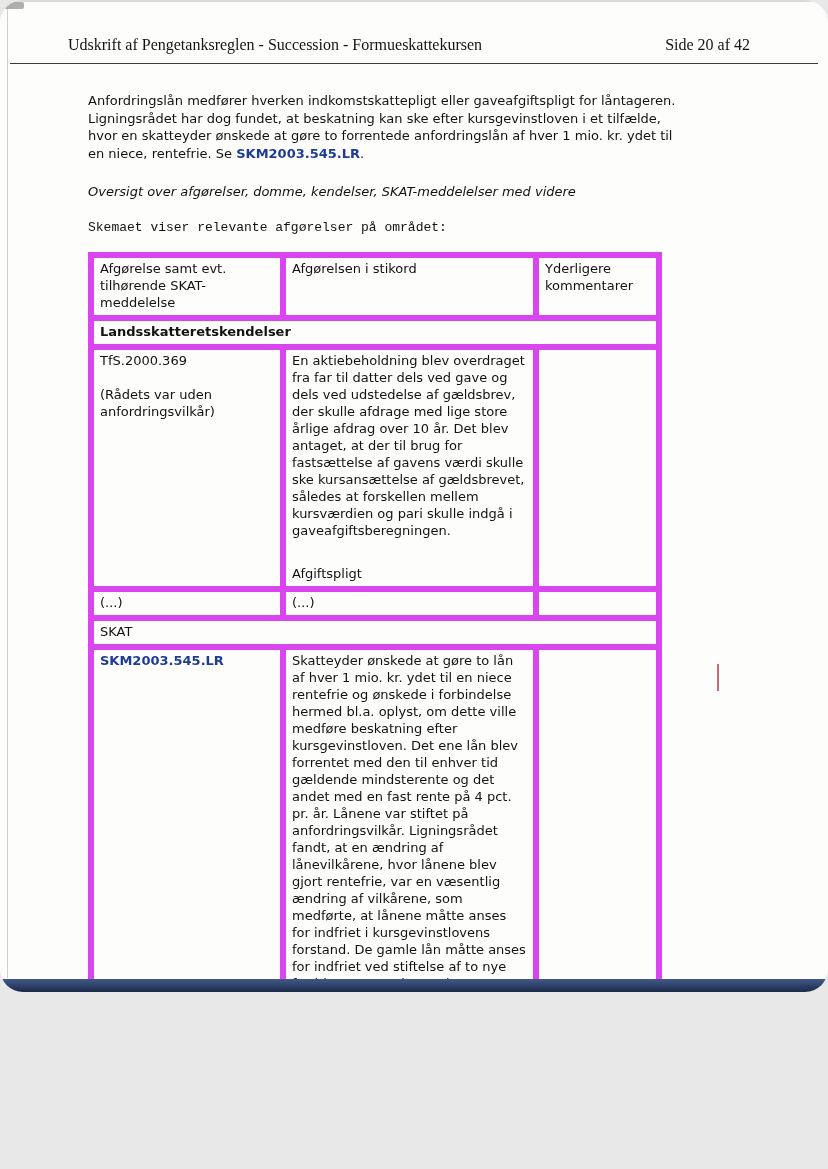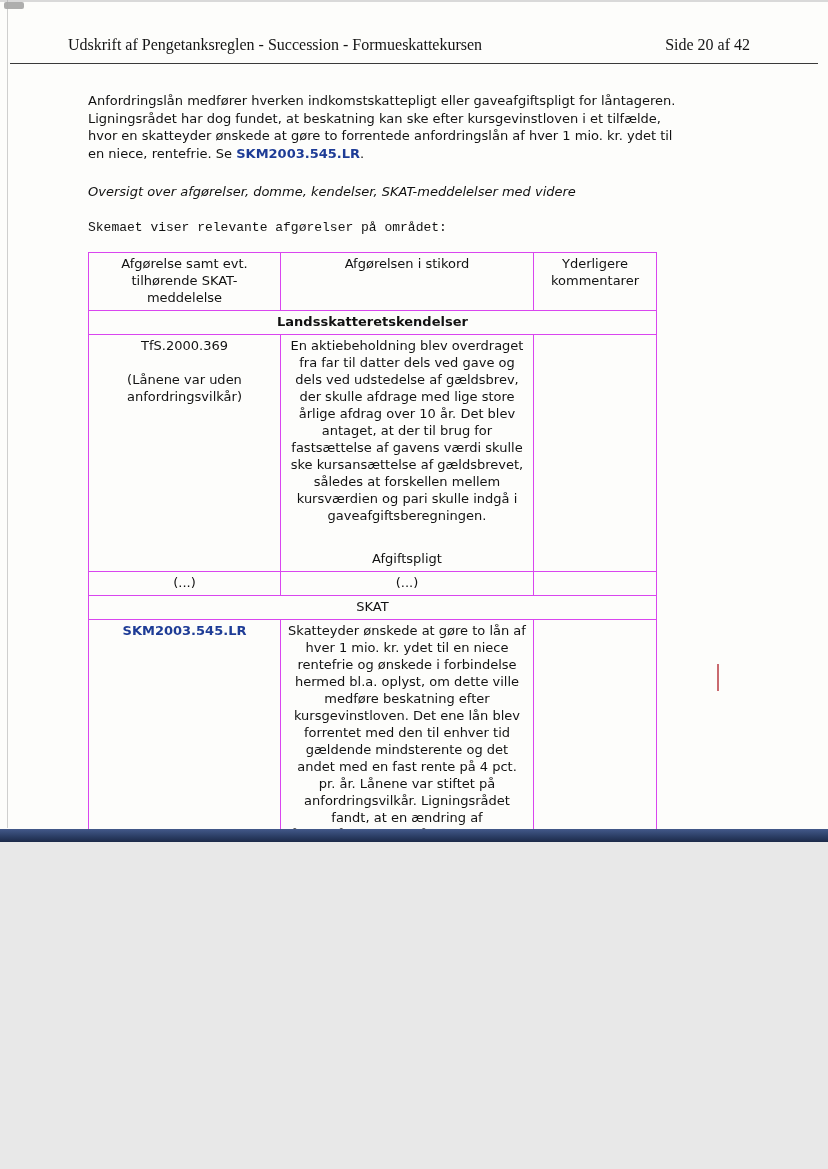--- a/index.html
+++ b/index.html
@@ -2,24 +2,25 @@
 <html><head>
 <meta charset="utf-8">
 <style>
   * { box-sizing: border-box; }
   html, body { margin: 0; padding: 0; }
   body { background: #e8e8e8; font-family: "DejaVu Sans", sans-serif; }
 
   .page {
     position: relative;
     width: 828px;
-    height: 842px;
+    height: 992px;
     margin: 0 auto;
     background: #fdfdfb;
     overflow: hidden;
+    border-radius: 23px;
   }
 
   
   .scan-top-edge { position: absolute; top: 0; left: 0; right: 0; height: 2px; background: #d9d9d9; }
   .scan-corner-mark { position: absolute; top: 2px; left: 4px; width: 20px; height: 7px; background: #9a9a9a; border-radius: 2px; opacity: .8; }
   .scan-left-line { position: absolute; top: 0; bottom: 14px; left: 7px; width: 1px; background: rgba(170,170,170,.55); }
   .red-tick { position: absolute; left: 717px; top: 664px; width: 2px; height: 27px; background: #c96a6f; }
 
   .main { height: 1112px; overflow: hidden; }
 
@@ -50,27 +51,26 @@
   .table-lead { margin: 18px 0 0 0; font-family: Liberation Mono, monospace; }
 
   table.doc-table {
     border-collapse: collapse;
     table-layout: fixed;
     width: 568px;
     margin-top: 16px;
     font-size: 13px;
   }
   .doc-table td {
-    border: 1px solid #d946ef;
+    border: 6px solid #d946ef;
     vertical-align: top;
     padding: 2px 6px 4px 6px;
     line-height: 17px;
     color: #121212;
     overflow: hidden;
-    text-align: center;
   }
   col.c1 { width: 192px; }
   col.c2 { width: 253px; }
   col.c3 { width: 123px; }
   .section-cell { font-weight: bold; }
   .ref-note { margin-top: 17px; }
   .summary-tag { margin-top: 26px; }
   .skm-ref { color: #1e3c96; font-weight: bold; cursor: pointer; }
   .skm-summary { min-height: 510px; }
   tr.last-row td { border-bottom: none; }
@@ -137,21 +137,21 @@
           <td>Yderligere kommentarer</td>
         </tr>
 
         <tr>
           <td colspan="3" class="section-cell">Landsskatteretskendelser</td>
         </tr>
 
         <tr>
           <td>
             <div>TfS.2000.369</div>
-            <div class="ref-note">(Lånene var uden anfordringsvilkår)</div>
+            <div class="ref-note">(Rådets var uden anfordringsvilkår)</div>
           </td>
           <td>
             <div>En aktiebeholdning blev overdraget fra far til datter dels ved gave og dels ved udstedelse af gældsbrev, der skulle afdrage med lige store årlige afdrag over 10 år. Det blev antaget, at der til brug for fastsættelse af gavens værdi skulle ske kursansættelse af gældsbrevet, således at forskellen mellem kursværdien og pari skulle indgå i gaveafgiftsberegningen.</div>
             <div class="summary-tag">Afgiftspligt</div>
           </td>
           <td></td>
         </tr>
 
         <tr>
           <td>(...)</td>

